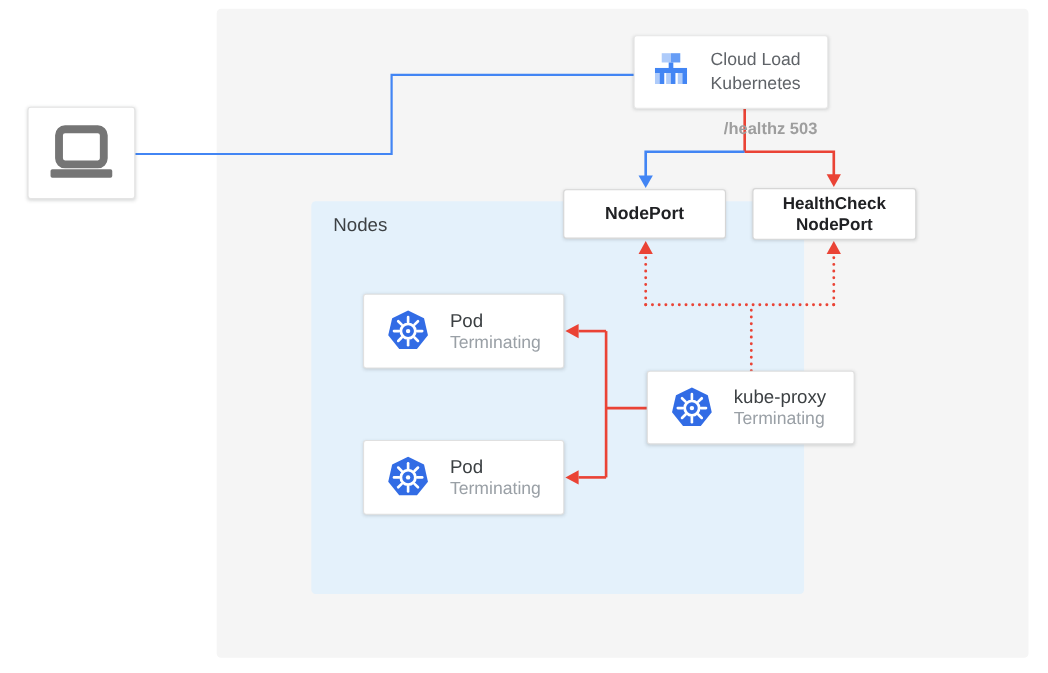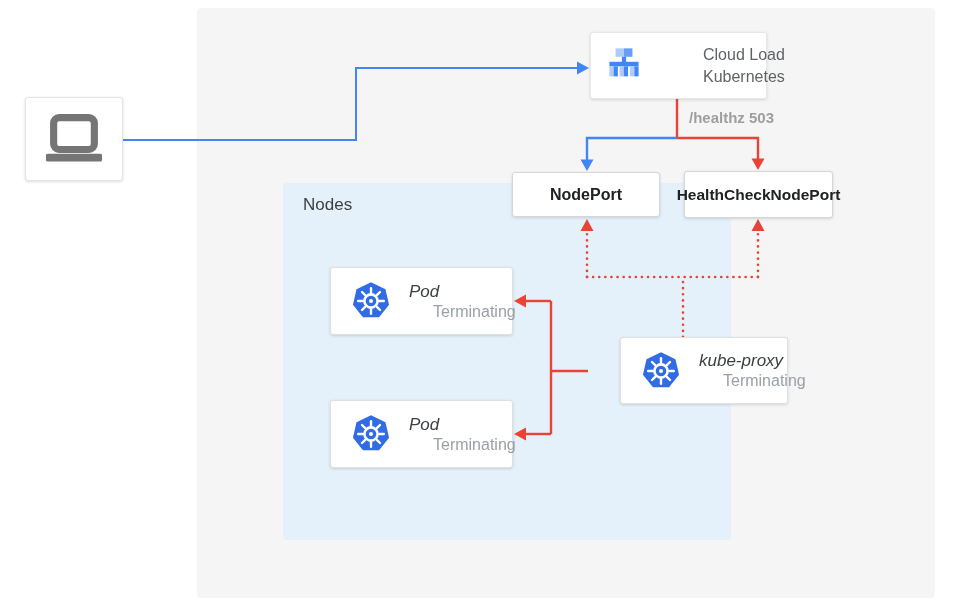--- a/index.html
+++ b/index.html
@@ -5,34 +5,34 @@
   html,body{margin:0;padding:0;background:#ffffff;}
   body{font-family:"Liberation Sans", sans-serif;}
   .canvas{position:relative;width:953px;height:612px;background:#ffffff;overflow:hidden;}
   .panel{position:absolute;left:197px;top:8px;width:738px;height:590px;background:#f5f5f5;border-radius:4px;}
   .nodes-container{position:absolute;left:283px;top:183px;width:448px;height:357px;background:#e4f1fb;border-radius:4px;}
   .nodes-label{position:absolute;left:20px;top:12px;font-size:17px;color:#3c4043;}
   svg.connectors{position:absolute;left:0;top:0;width:953px;height:612px;pointer-events:none;}
   .box{position:absolute;background:#ffffff;border:1px solid #e0e0e0;border-radius:3px;
        box-shadow:0 1px 3px rgba(60,64,67,.18);box-sizing:border-box;}
   .laptop-box{left:25px;top:97px;width:98px;height:84px;display:flex;align-items:center;justify-content:center;border-color:#e4e4e4;}
-  .lb-box{left:590px;top:32px;width:177px;height:67px;display:flex;align-items:center;padding-left:10px;border-color:#e8e8e8;gap:43px;}
+  .lb-box{left:576px;top:32px;width:177px;height:67px;display:flex;align-items:center;padding-left:10px;border-color:#e8e8e8;}
   .lb-text{margin-left:13px;font-size:16px;line-height:22px;color:#5f6368;}
   .nodeport-box{left:512px;top:172px;width:148px;height:45px;display:flex;align-items:center;justify-content:center;
        font-weight:bold;font-size:16px;color:#202124;border-color:#d6d6d6;}
-  .healthcheck-box{left:684px;top:171px;width:149px;height:47px;display:flex;align-items:center;justify-content:center;
+  .healthcheck-box{left:684px;top:171px;width:149px;height:47px;display:flex;flex-direction:column;align-items:center;justify-content:center;
        font-weight:bold;font-size:15.5px;line-height:19px;color:#202124;border-color:#d6d6d6;text-align:center;}
   .node-card{display:flex;align-items:center;padding-left:18px;}
   .pod1-box{left:330px;top:267px;width:183px;height:68px;}
   .pod2-box{left:330px;top:400px;width:183px;height:68px;}
-  .kubeproxy-box{left:620px;top:337px;width:168px;height:67px;}
+  .kubeproxy-box{left:588px;top:337px;width:189px;height:67px;}
   .card-text{margin-left:16px;}
-  .card-title{font-size:17px;color:#3c4043;line-height:21px;font-style:italic;}
-  .card-subtitle{font-size:16px;color:#9aa0a6;line-height:20px;margin-left:24px;}
-  .healthz-label{position:absolute;left:689px;top:109px;font-size:15px;font-weight:bold;color:#9e9e9e;}
+  .card-title{font-size:17px;color:#3c4043;line-height:21px;}
+  .card-subtitle{font-size:16px;color:#9aa0a6;line-height:20px;}
+  .healthz-label{position:absolute;left:658px;top:109px;font-size:15px;font-weight:bold;color:#9e9e9e;}
   .k8s-icon{width:44px;height:44px;flex:0 0 auto;}
   .lb-icon{width:46px;height:46px;flex:0 0 auto;}
 </style>
 </head>
 <body>
 
 <div class="canvas">
 
   <div class="panel"></div>
 

